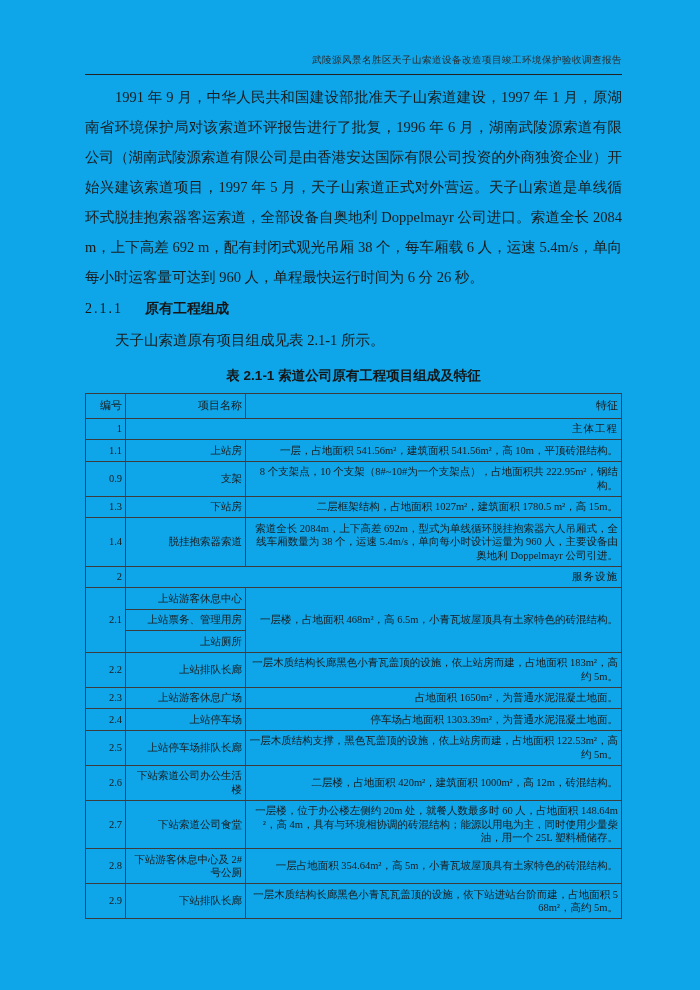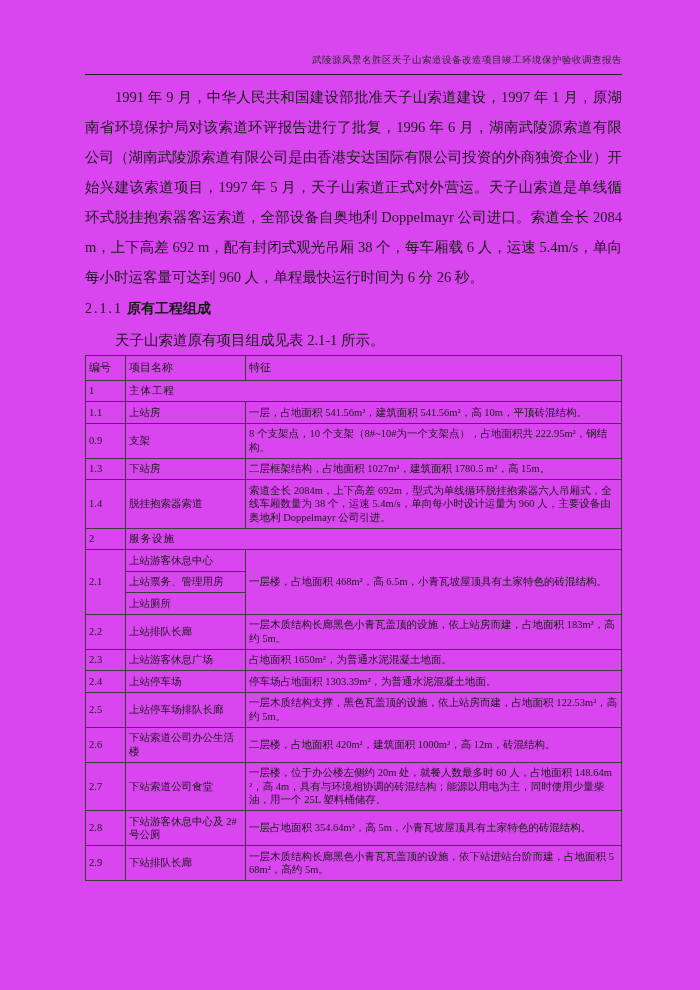--- a/index.html
+++ b/index.html
@@ -1,56 +1,56 @@
 <!DOCTYPE html>
 <html lang="zh"><head>
 <meta charset="utf-8">
 <style>
   html,body{margin:0;padding:0;background:#ffffff;}
   .page{
     width:700px;height:990px;box-sizing:border-box;position:relative;
-    background:#d946ef;color:#1c1c1c;overflow:hidden;
+    background:#0ea5e9;color:#1c1c1c;overflow:hidden;
     padding:54px 78px 8px 85px;
     font-family:"Liberation Serif","DejaVu Serif",serif;
   }
   .running-header{
     text-align:right;font-size:9.5px;color:#2b2b2b;letter-spacing:.5px;
     padding-bottom:7px;border-bottom:1.8px solid #222;
   }
   .h1{
     margin:20px 0 0 3px;font-size:15.5px;font-weight:bold;
     font-family:"Liberation Sans","DejaVu Sans",sans-serif;color:#161616;
   }
   .h1 .num{margin-right:19px;}
   .h2{
     margin:14px 0 0 0;font-size:14.5px;font-weight:bold;
     font-family:"Liberation Sans","DejaVu Sans",sans-serif;color:#161616;
   }
   .h2 .num{margin-right:8px;}
   .h3{
     margin:8px 0 0 0;font-size:14px;color:#161616;
   }
-  .h3 .num{font-family:"Liberation Serif",serif;font-weight:normal;margin-right:4px;letter-spacing:2px;}
+  .h3 .num{font-family:"Liberation Serif",serif;font-weight:normal;margin-right:22px;letter-spacing:2px;}
   .h3 .ttl{font-family:"Liberation Sans","DejaVu Sans",sans-serif;font-weight:bold;}
   .para{
     margin:7px 0 0 0;font-size:14.5px;line-height:30px;
     text-align:justify;text-indent:30px;color:#1b1b1b;
   }
   .tbl-caption{
     margin:12px 0 8px 0;text-align:center;font-size:13.5px;font-weight:bold;
     font-family:"Liberation Sans","DejaVu Sans",sans-serif;color:#161616;
   }
   table.doc{
     width:100%;border-collapse:collapse;table-layout:fixed;
     font-size:10.5px;line-height:13.5px;color:#1b1b1b;
   }
   table.doc col.c1{width:40px;}
   table.doc col.c2{width:120px;}
   table.doc th,table.doc td{
-    border:1px solid #3d3d3d;padding:3.5px 3px;text-align:left;
+    border:1px solid #3d3d3d;padding:3.5px 3px;text-align:right;
     vertical-align:middle;font-weight:normal;word-break:break-all;
   }
   table.doc th{font-size:11px;padding:5px 3px;}
   td.c-name{padding:3.5px 1px;}
   td.c-feature{padding:3.5px 5px;}
   td.c-group{letter-spacing:1px;}
   .page-number{
     position:absolute;left:0;right:0;bottom:56px;text-align:center;
     font-size:11px;color:#1b1b1b;
   }
@@ -67,20 +67,21 @@
 
 
   <p class="para">1991 年 9 月，中华人民共和国建设部批准天子山索道建设，1997 年 1 月，原湖南省环境保护局对该索道环评报告进行了批复，1996 年 6 月，湖南武陵源索道有限公司（湖南武陵源索道有限公司是由香港安达国际有限公司投资的外商独资企业）开始兴建该索道项目，1997 年 5 月，天子山索道正式对外营运。天子山索道是单线循环式脱挂抱索器客运索道，全部设备自奥地利 Doppelmayr 公司进口。索道全长 2084 m，上下高差 692 m，配有封闭式观光吊厢 38 个，每车厢载 6 人，运速 5.4m/s，单向每小时运客量可达到 960 人，单程最快运行时间为 6 分 26 秒。</p>
 
   <div class="h3">
     <span class="num">2.1.1</span><span class="ttl">原有工程组成</span>
   </div>
 
   <p class="para">天子山索道原有项目组成见表 2.1-1 所示。</p>
 
+  <div class="tbl-caption">表 2.1-1 索道公司原有工程项目组成及特征</div>
 
   <table class="doc">
     <colgroup>
         <col class="c1">
         <col class="c2">
         <col class="c3">
       </colgroup>
     <thead>
       <tr>
         <th>编号</th>

